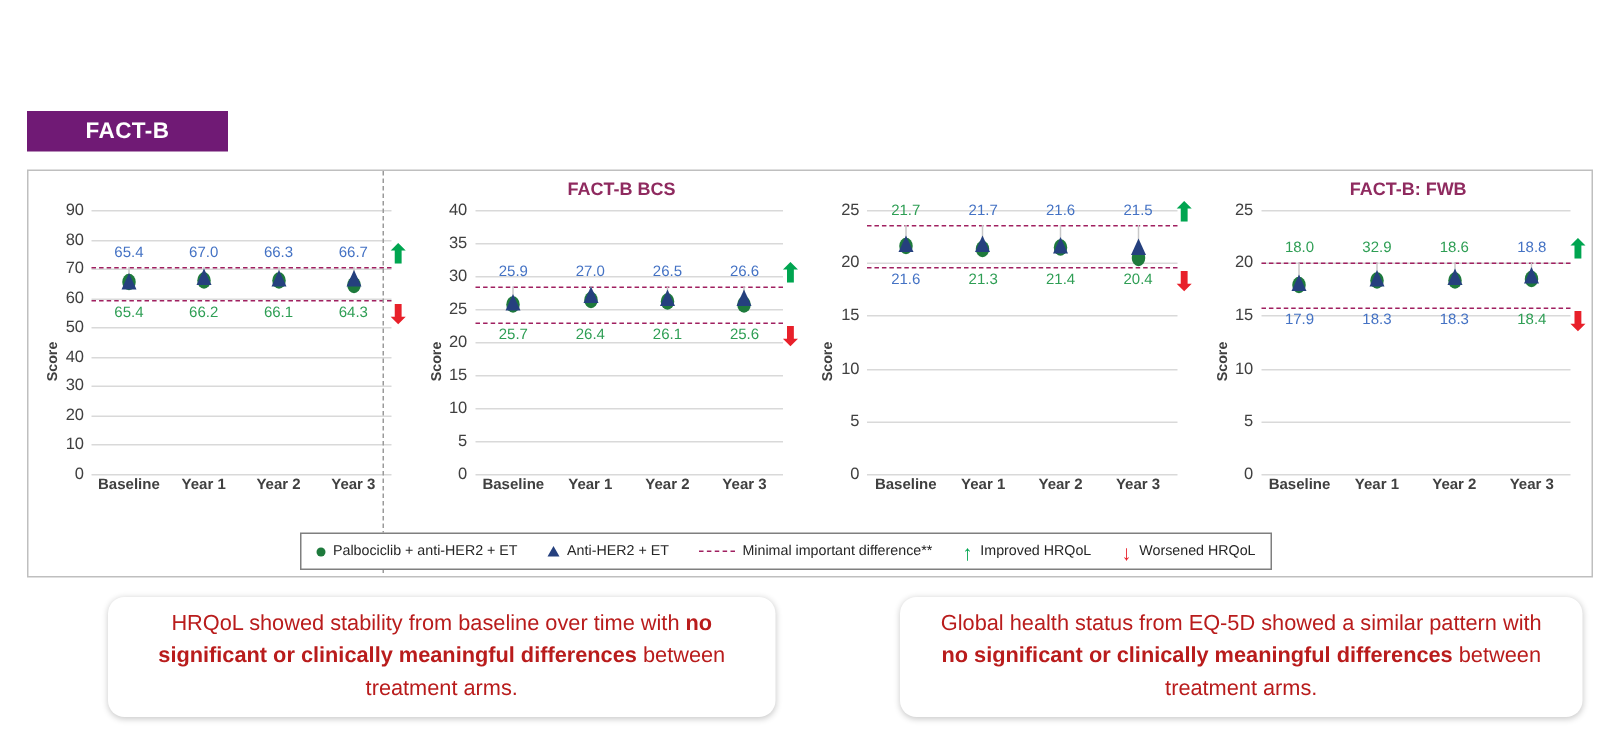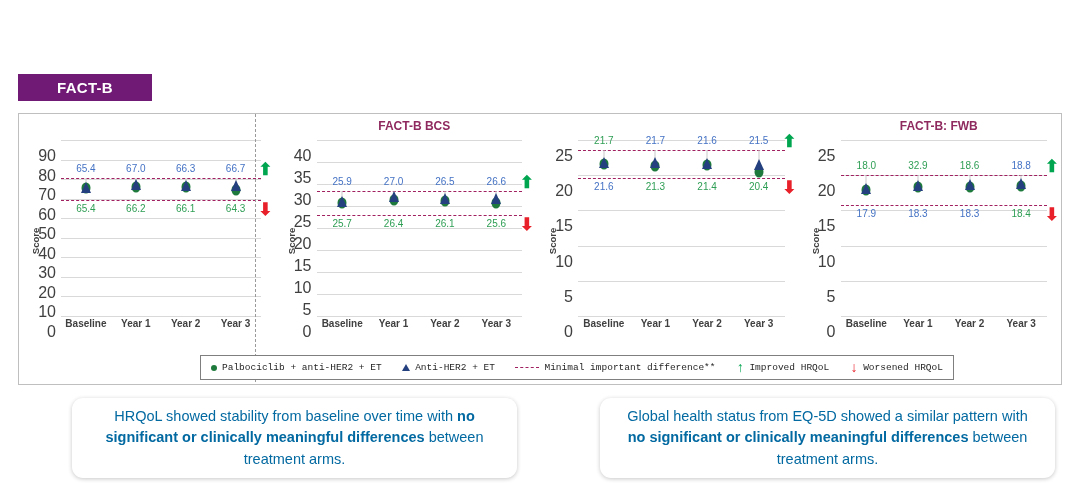--- a/index.html
+++ b/index.html
@@ -55,21 +55,21 @@
   }
   .plot{
     position:absolute;left:42px;right:14px;top:0;bottom:26px;
   }
   .ytick{
     position:absolute;left:0;width:100%;height:0;
     border-top:1px solid #d9d9d9;
   }
   .ytick span{
     position:absolute;right:100%;margin-right:5px;top:-7px;
-    font-size:16px;color:#404040;white-space:nowrap;margin-top:13px;
+    font-size:11px;color:#404040;white-space:nowrap;
   }
   .mid-line{
     position:absolute;left:0;width:100%;height:0;
     border-top:1.6px dashed #a02060;
   }
   .xlabels{
     position:absolute;left:42px;right:14px;bottom:4px;height:20px;
     display:flex;
   }
   .xlabels span{
@@ -95,45 +95,44 @@
   }
   .vlabel.blue{color:#4472c4;}
   .vlabel.green{color:#2e9e54;}
 
   .arrow{position:absolute;font-size:17px;font-weight:bold;line-height:1;}
   .arrow.up{color:#00a550;}
   .arrow.down{color:#e8202a;}
 
   
   .legend{
-    position:absolute;left:200px;top:355px;width:754px;height:25px;
+    position:absolute;left:200px;top:355px;width:648px;height:25px;
     border:1px solid #7f7f7f;background:#fff;box-sizing:border-box;
     display:flex;align-items:center;justify-content:space-between;
     padding:0 10px;
-    font-family:Liberation Mono, monospace;
   }
   .lg{display:flex;align-items:center;gap:5px;font-size:9.5px;color:#262626;white-space:nowrap;}
   .lg .mk-dot{width:6px;height:6px;border-radius:50%;background:#1e7a3c;display:inline-block;}
   .lg .mk-tri{
     width:0;height:0;border-left:4px solid transparent;border-right:4px solid transparent;
     border-bottom:7px solid #25407e;display:inline-block;
   }
   .lg .mk-dash{
     width:24px;height:0;border-top:1.6px dashed #a02060;display:inline-block;
   }
   .lg .mk-up{color:#00a550;font-size:14px;font-weight:bold;line-height:1;}
   .lg .mk-down{color:#e8202a;font-size:14px;font-weight:bold;line-height:1;}
 
   
   .callout{
     position:absolute;top:398px;height:80px;
     background:#ffffff;border-radius:11px;
     box-shadow:0 1px 4px rgba(0,0,0,.22);
     display:flex;align-items:center;justify-content:center;
-    text-align:center;color:#0369a1;font-size:14.5px;line-height:1.45;
+    text-align:center;color:#b91c1c;font-size:14.5px;line-height:1.45;
     padding:0 18px;box-sizing:border-box;
   }
   .callout b{font-weight:bold;}
   .c-left{left:72px;width:445px;}
   .c-right{left:600px;width:455px;}
 </style>
 </head>
 <body>
 
 <div class="slide">

